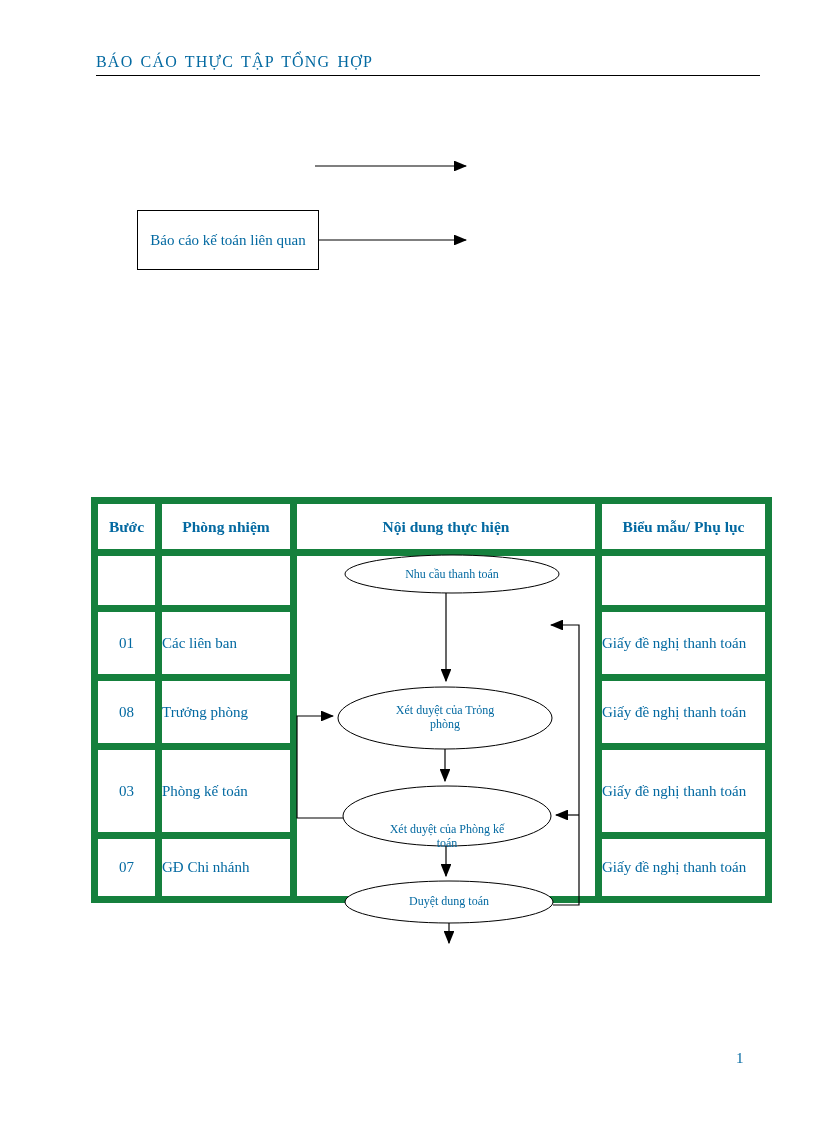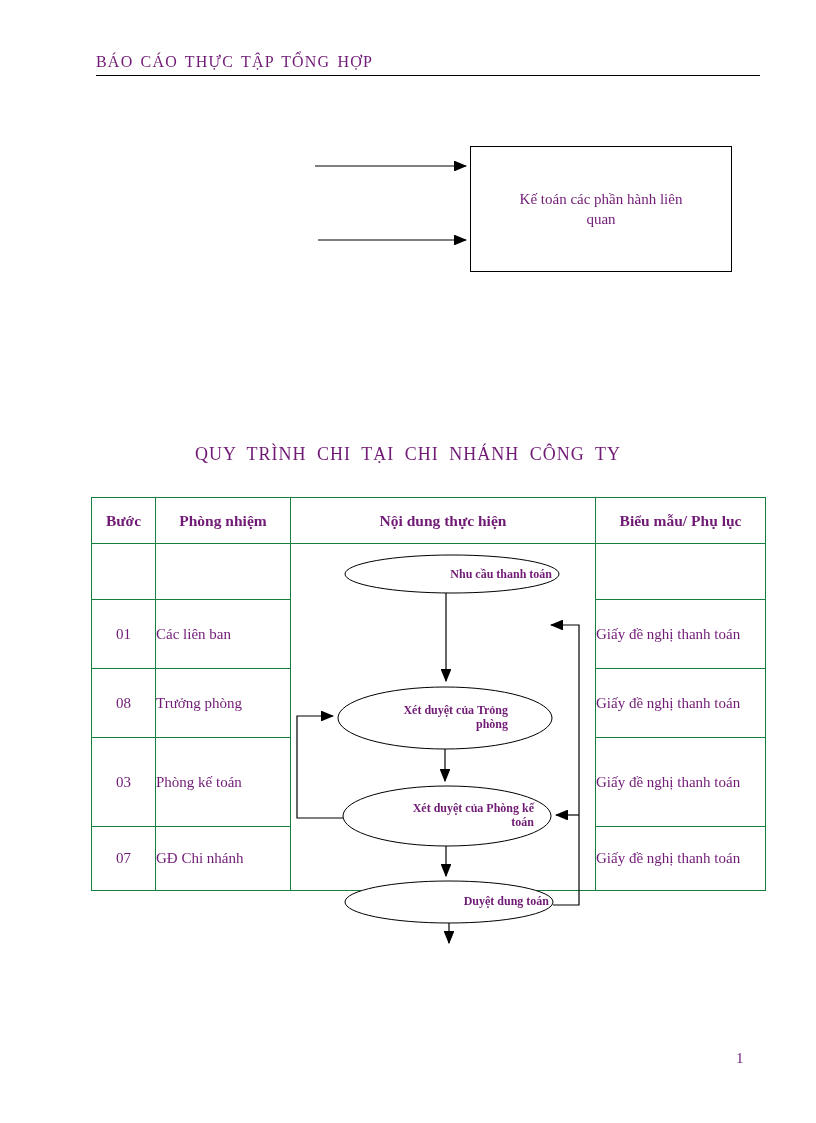--- a/index.html
+++ b/index.html
@@ -1,19 +1,19 @@
 <!DOCTYPE html>
 <html><head>
 <meta charset="utf-8">
 <style>
   html,body{margin:0;padding:0;background:#ffffff;}
   .page{
     position:relative;
     width:816px;height:1123px;
-    background:#fff;color:#701a75;
+    background:#fff;color:#0369a1;
     font-family:"Liberation Serif", serif;
     overflow:hidden;
   }
   
   .doc-header{
     position:absolute;left:96px;top:53px;width:664px;
     border-bottom:1px solid #000;padding-bottom:4px;
     font-size:16px;letter-spacing:1.2px;word-spacing:2px;
   }
   
@@ -31,58 +31,57 @@
     position:absolute;left:0;top:444px;width:816px;
     text-align:center;font-size:18px;letter-spacing:1px;word-spacing:5px;
   }
   
   table.proc-table{
     position:absolute;left:91px;top:497px;width:674px;
     border-collapse:collapse;table-layout:fixed;
     font-size:15px;
   }
   .proc-table th,.proc-table td{
-    border:1px solid #15803d;vertical-align:middle;padding:0;
+    border:7px solid #15803d;vertical-align:middle;padding:0;
   }
   .proc-table th{font-weight:bold;text-align:center;height:45px;font-size:15.5px;}
   .c-step{text-align:center;}
   .c-resp{padding-left:10px;}
   .c-form{padding:0 8px;text-align:justify;line-height:1.65;}
   .r0{height:56px;} .r1{height:69px;} .r2{height:69px;} .r3{height:89px;} .r4{height:64px;}
   
   svg.overlay{
     position:absolute;left:0;top:0;width:816px;height:1123px;
     z-index:5;pointer-events:none;
   }
   svg.overlay line, svg.overlay polyline{stroke:#000;stroke-width:1.2;fill:none;}
   svg.overlay ellipse{fill:#fff;stroke:#000;stroke-width:1;}
   .ellipse-label{
-    position:absolute;z-index:6;text-align:right;
-    font-size:12px;line-height:1.2;pointer-events:none;font-weight:bold;
+    position:absolute;z-index:6;text-align:center;
+    font-size:12px;line-height:1.2;pointer-events:none;
   }
   .lbl1{left:352px;top:567px;width:200px;}
   .lbl2{left:382px;top:703px;width:126px;}
-  .lbl3{left:384px;top:801px;width:126px;margin-left:24px;}
+  .lbl3{left:384px;top:822px;width:126px;}
   .lbl4{left:349px;top:894px;width:200px;}
   .page-number{position:absolute;left:736px;top:1050px;font-size:15px;}
 </style>
 </head>
 <body>
 
 <div class="page">
 
   <div class="doc-header">
     <span>BÁO CÁO THỰC TẬP TỔNG HỢP</span>
   </div>
 
-  <div class="box box-right">
-    <span>Kế toán các phần hành liên quan</span>
+  <div class="box box-left">
+    <span>Báo cáo kế toán liên quan</span>
   </div>
 
-  <div class="section-title">QUY TRÌNH CHI TẠI CHI NHÁNH CÔNG TY</div>
 
   <table class="proc-table">
     <colgroup>
       <col style="width:64px">
         <col style="width:135px">
         <col style="width:305px">
         <col style="width:170px">
     </colgroup>
     <thead>
       <tr>

